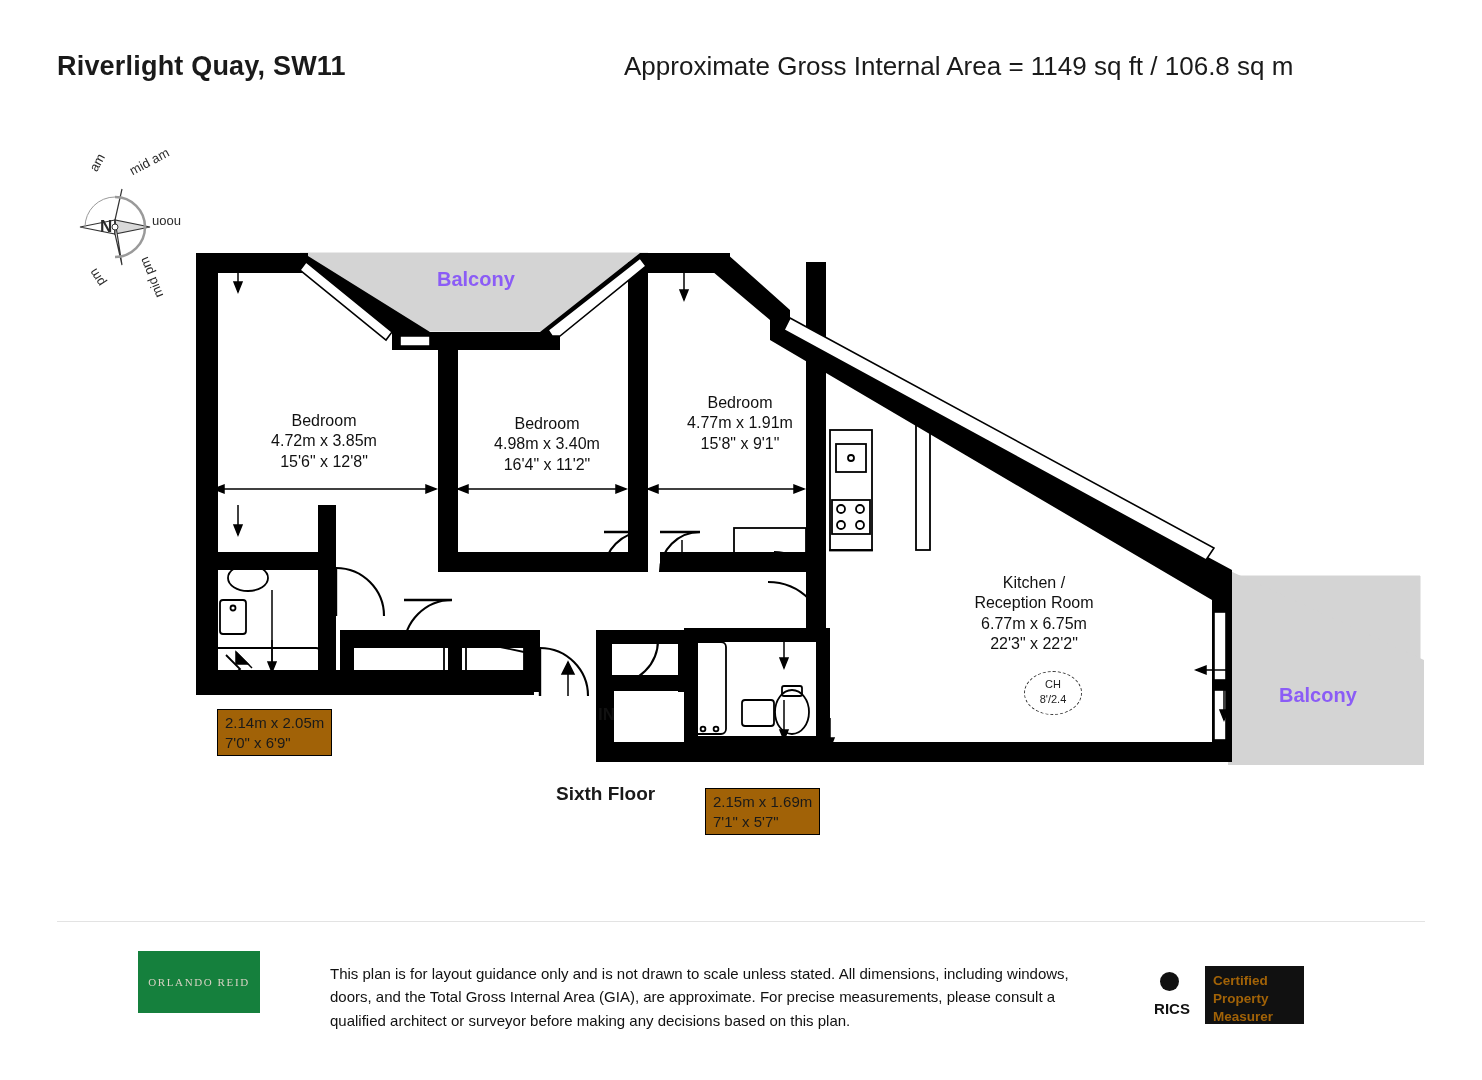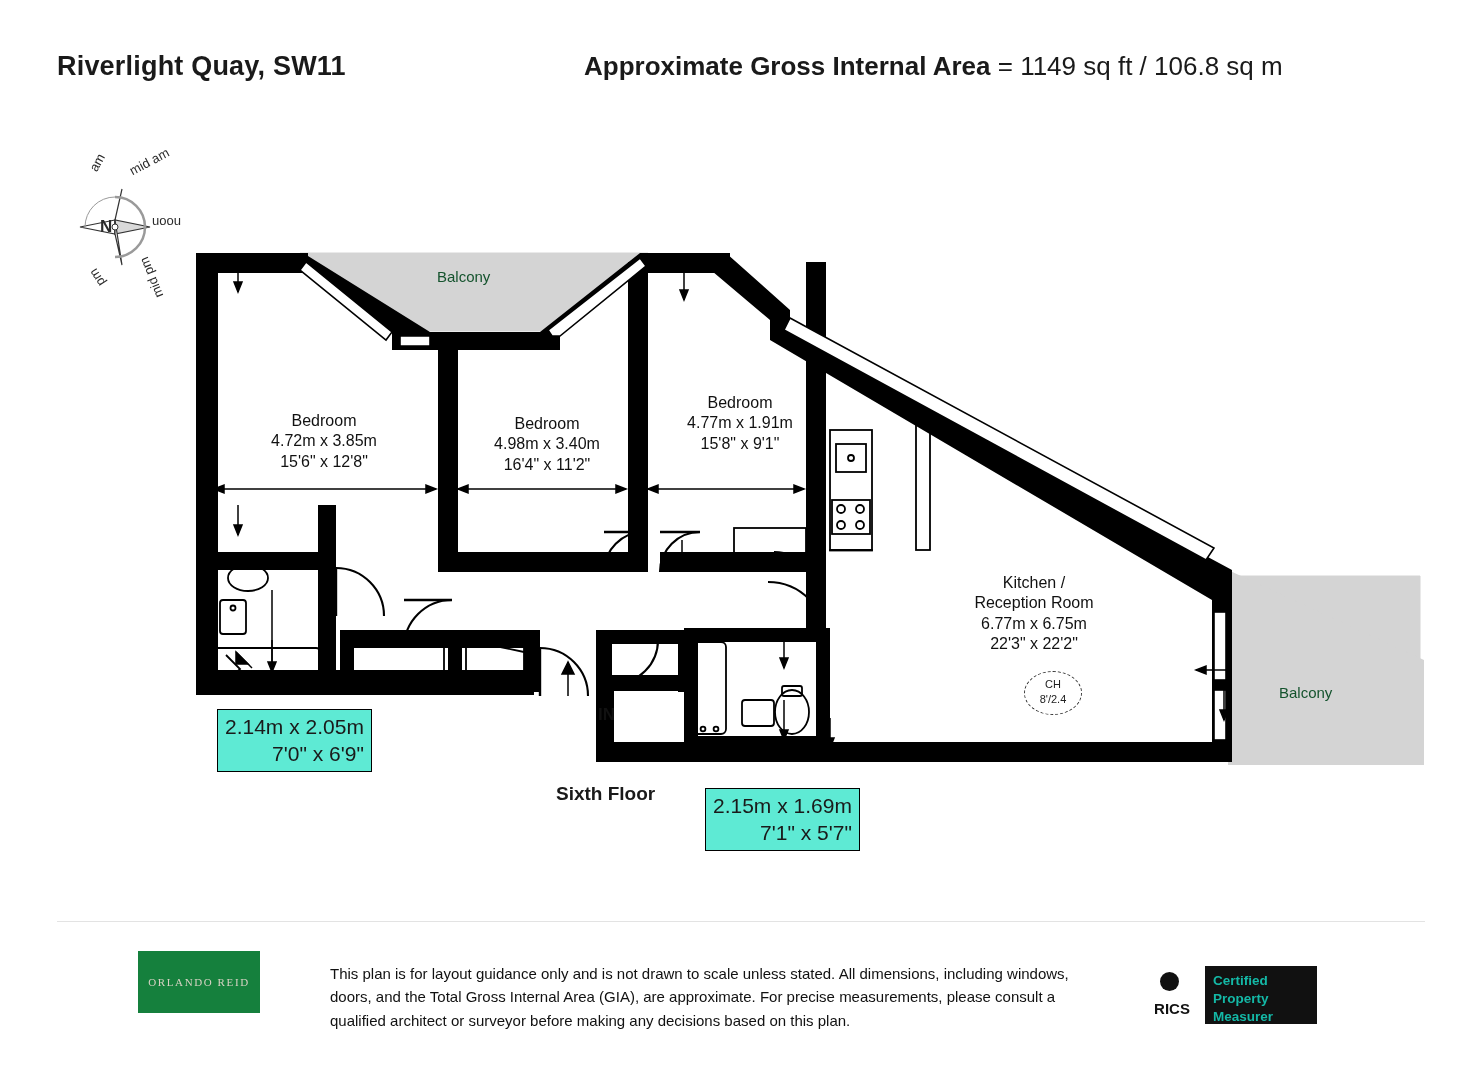--- a/index.html
+++ b/index.html
@@ -15,42 +15,42 @@
 
   
   .title{
     position:absolute;left:57px;top:51px;
     font-size:27px;font-weight:bold;letter-spacing:.2px;
   }
   .area{
     position:absolute;left:584px;top:51px;
     font-size:26px;white-space:nowrap;
   }
-  .area b{font-weight:bold;}
+  .area b{font-weight:normal;margin-left:40px;}
 
   
   .compass{position:absolute;left:60px;top:145px;width:140px;height:160px;}
   .compass .lbl{
     position:absolute;font-size:13px;color:#2a2a2a;white-space:nowrap;
   }
 
   
   .plan{position:absolute;left:0;top:0;width:1482px;height:1080px;}
 
   .roomlabel{
     position:absolute;text-align:center;font-size:16px;line-height:1.28;
     color:#111;white-space:nowrap;
   }
   .roomlabel .nm{font-size:16px;}
   .balconylabel{
-    position:absolute;font-size:15px;color:#14532d;
+    position:absolute;font-size:20px;color:#8b5cf6;font-weight:bold;
   }
   .dimbox{
-    position:absolute;border:1.6px solid #000;background:#5eead4;
-    font-size:21px;line-height:1.3;text-align:right;padding:3px 7px;
+    position:absolute;border:1.6px solid #000;background:#a16207;
+    font-size:15px;line-height:1.3;text-align:left;padding:3px 7px;
     white-space:nowrap;
   }
   .inlabel{
     position:absolute;font-size:17px;font-weight:bold;color:#111;
   }
   .floorlabel{
     position:absolute;left:556px;top:783px;font-size:19px;font-weight:bold;
   }
   .chlabel{
     position:absolute;left:1024px;top:655px;width:58px;height:44px;
@@ -71,21 +71,21 @@
     position:absolute;left:330px;top:962px;width:760px;
     font-size:15px;line-height:1.55;text-align:left;color:#111;
   }
   .rics{
     position:absolute;left:1143px;top:973px;width:58px;height:44px;
     font-size:15px;font-weight:bold;color:#111;
     display:flex;align-items:flex-end;justify-content:center;
   }
   .rics-dot{position:absolute;left:1160px;top:972px;width:19px;height:19px;border-radius:50%;background:#111;}
   .cpm{
-    position:absolute;left:1205px;top:966px;width:112px;height:58px;background:#111;color:#14b8a6;
+    position:absolute;left:1205px;top:966px;width:99px;height:58px;background:#111;color:#a16207;
     font-size:13.5px;font-weight:bold;line-height:1.35;padding:6px 8px;box-sizing:border-box;
   }
   svg{display:block;}
 </style>
 </head>
 <body>
 
 <div class="page">
 
   <div class="title">Riverlight Quay, SW11</div>

